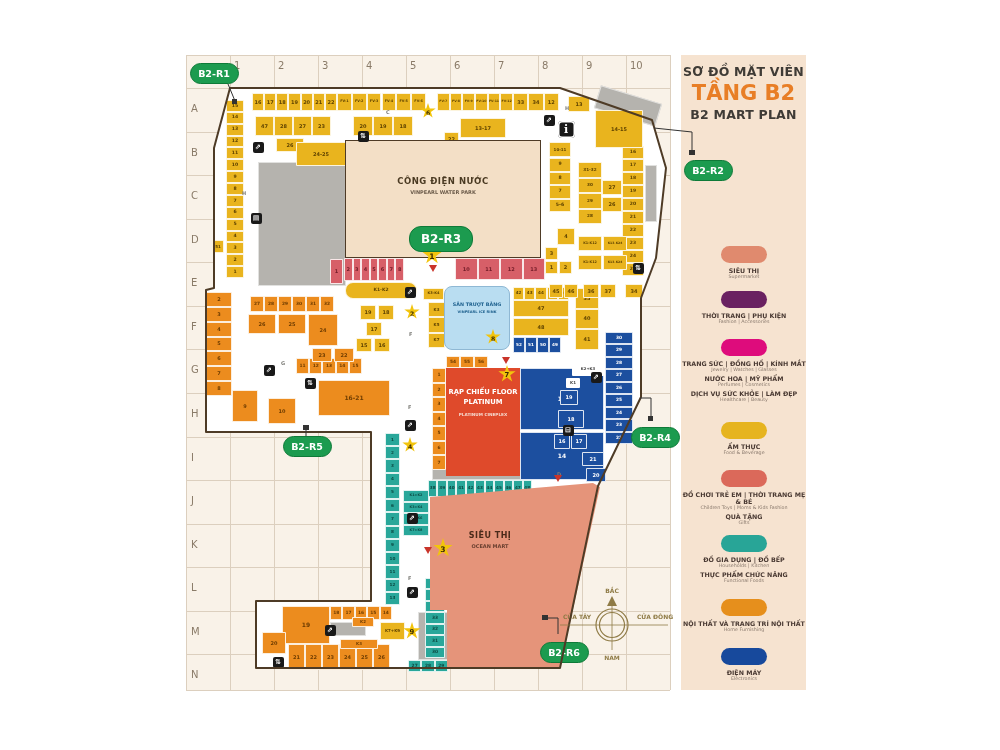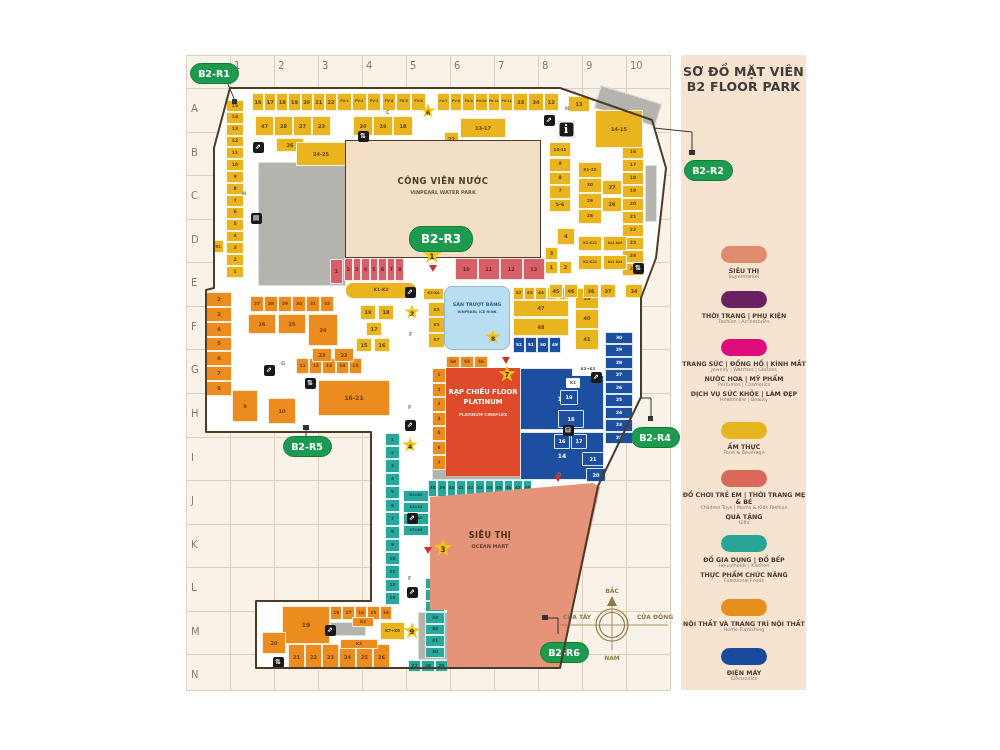--- a/index.html
+++ b/index.html
@@ -113,21 +113,21 @@
 
   <svg id="svg-under" width="1000" height="750">
     <polygon points="230,88 560,88 652,120 666,168 656,258 641,298 641,397 598,486 560,668 256,668 256,601 371,601 371,432 206,432 206,290 214,288 214,148" fill="#FFFFFF" stroke="none"></polygon>
   </svg>
 
   <div id="map">
     <div id="waterpark"></div>
     <div id="icerink"></div>
     <div id="cinema"></div>
     <div id="supermarket"></div>
-    <div class="area-label wp-label-vi">CÔNG VIÊN NƯỚC</div>
+    <div class="area-label wp-label-vi">CÔNG ĐIỆN NƯỚC</div>
     <div class="area-label wp-label-en">VINPEARL WATER PARK</div>
     <div class="area-label ir-label-vi">SÂN TRƯỢT BĂNG</div>
     <div class="area-label ir-label-en">VINPEARL ICE RINK</div>
     <div class="area-label cin-label-vi">RẠP CHIẾU FLOOR</div>
     <div class="area-label cin-label-nm">PLATINUM</div>
     <div class="area-label cin-label-en">PLATINUM CINEPLEX</div>
     <div class="area-label sm-label-vi">SIÊU THỊ</div>
     <div class="area-label sm-label-en">OCEAN MART</div>
   <div class="gray" style="left: 258px; top: 162px; width: 86px; height: 122px;"></div>
       <div class="gray" style="left: 418px; top: 612px; width: 36px; height: 46px;"></div>
@@ -450,21 +450,22 @@
   </svg>
 
   <div class="compass-label" style="left:592px;top:587px;width:40px;">BẮC</div>
   <div class="compass-label" style="left:592px;top:654px;width:40px;">NAM</div>
   <div class="compass-label" style="left:556px;top:613px;width:42px;">CỬA TÂY</div>
   <div class="compass-label" style="left:630px;top:613px;width:50px;">CỬA ĐÔNG</div>
 
   <div id="panel"></div>
   <div id="title">
     <div class="t1">SƠ ĐỒ MẶT VIÊN</div>
-    <div class="t3">B2 FLOOR PARK</div>
+    <div class="t2">TẦNG B2</div>
+    <div class="t3">B2 MART PLAN</div>
   </div>
   <div id="legend">
       <div class="leg-item" style="top: 246px;">
         <div class="leg-pill" style="background: rgb(224, 138, 110);"></div>
         <div class="leg-vi">SIÊU THỊ</div>
         <div class="leg-en">Supermarket</div>
       </div>
       <div class="leg-item" style="top: 291px;">
         <div class="leg-pill" style="background: rgb(106, 33, 97);"></div>
         <div class="leg-vi">THỜI TRANG | PHỤ KIỆN</div>

